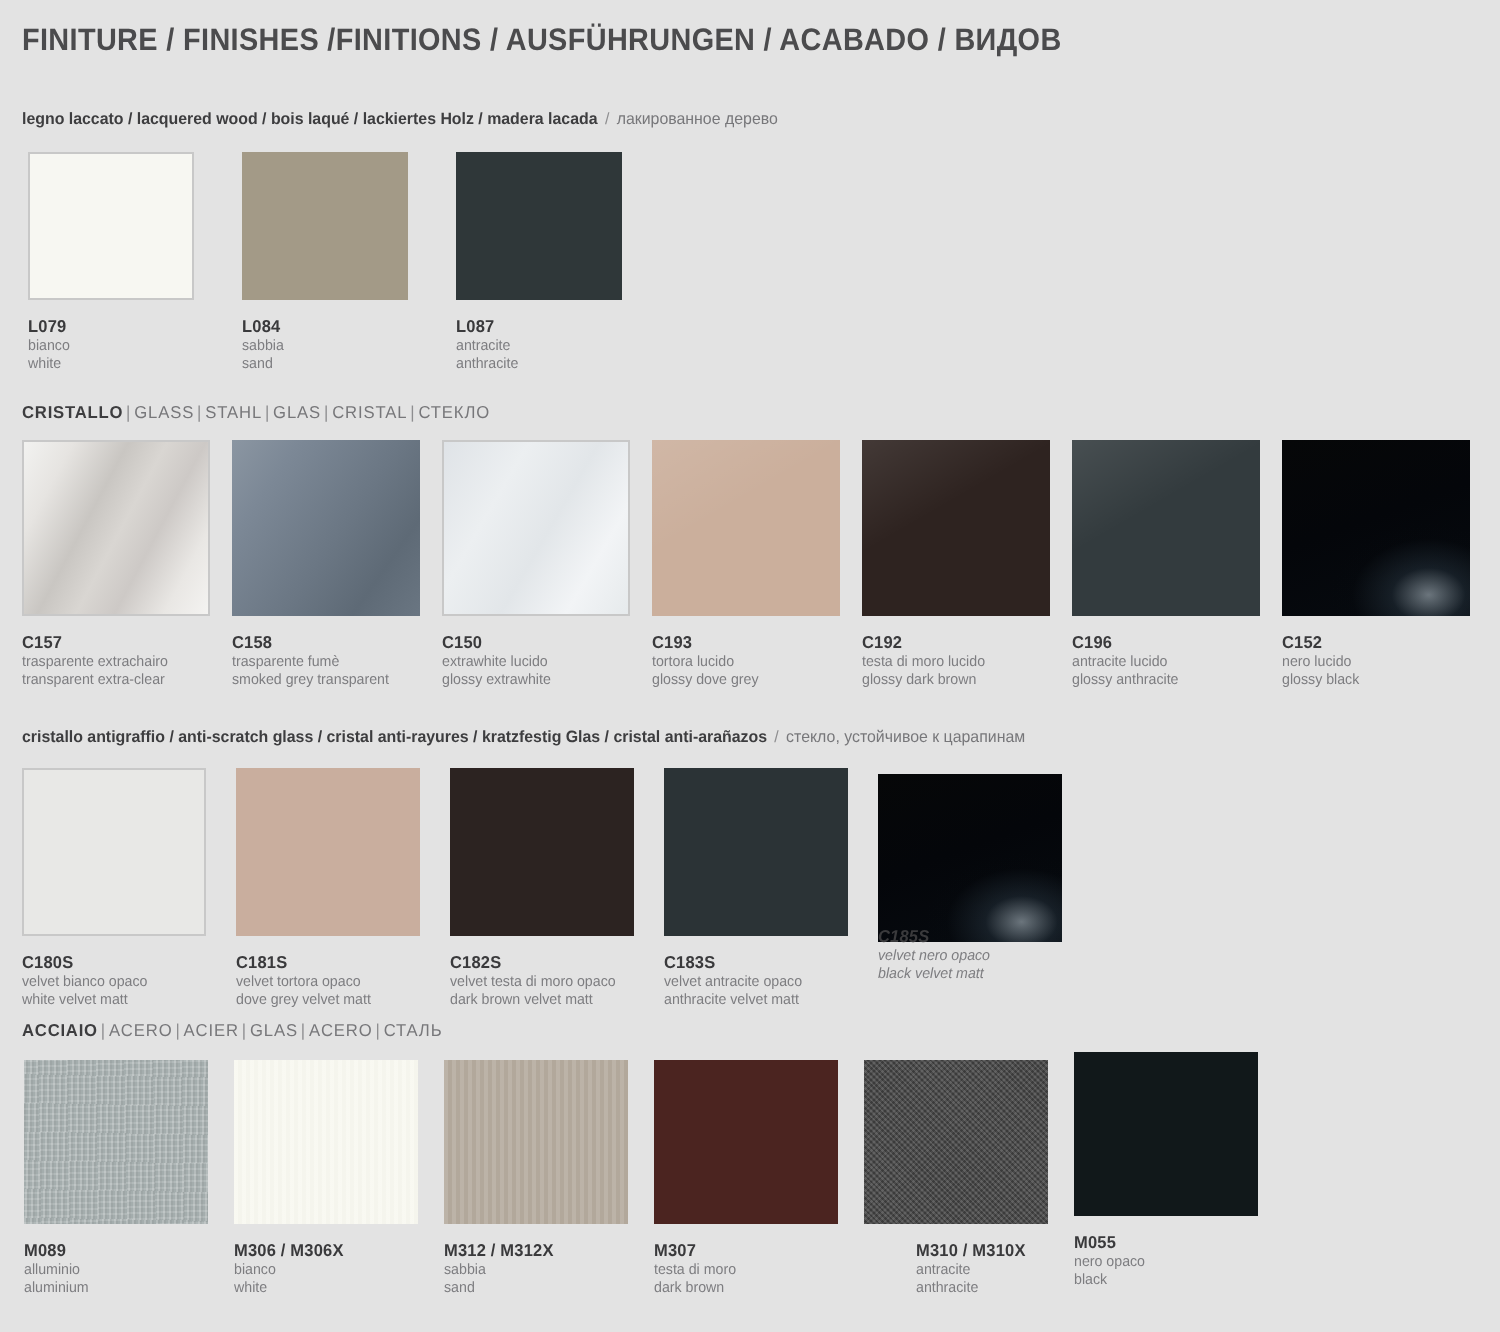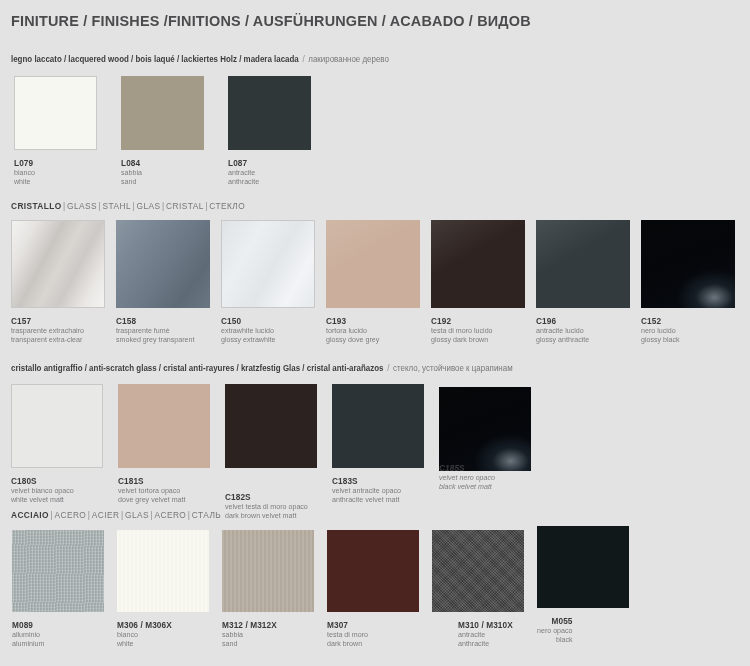--- a/index.html
+++ b/index.html
@@ -186,21 +186,21 @@
       <div class="cell" style="left: 118px; top: 0px; width: 92px;">
         <div class="sw" style="width: 92px; height: 84px; background: rgb(201, 174, 158);"></div>
         <div class="label" style="top: 81px; margin-top: 11px;">
           <div class="code">C181S</div>
           <div class="d1">velvet tortora opaco</div>
           <div class="d2">dove grey velvet matt</div>
         </div>
       </div>
       <div class="cell" style="left: 225px; top: 0px; width: 92px;">
         <div class="sw" style="width: 92px; height: 84px; background: rgb(44, 35, 33);"></div>
-        <div class="label" style="top: 92px; margin-top: 16px;">
+        <div class="label" style="top: 92px;">
           <div class="code">C182S</div>
           <div class="d1">velvet testa di moro opaco</div>
           <div class="d2">dark brown velvet matt</div>
         </div>
       </div>
       <div class="cell" style="left: 332px; top: 0px; width: 92px;">
         <div class="sw" style="width: 92px; height: 84px; background: rgb(43, 51, 54);"></div>
         <div class="label" style="top: 92px;">
           <div class="code">C183S</div>
           <div class="d1">velvet antracite opaco</div>
@@ -262,21 +262,21 @@
           <div class="tex-noise"></div>
         </div>
         <div class="label" style="top: 90px; margin-left: 26px;">
           <div class="code">M310 / M310X</div>
           <div class="d1">antracite</div>
           <div class="d2">anthracite</div>
         </div>
       </div>
       <div class="cell" style="left: 537px; top: -4px; width: 92px;">
         <div class="sw" style="width: 92px; height: 82px; background: rgb(17, 24, 26);"></div>
-        <div class="label" style="top: 90px; text-align: right;">
+        <div class="label" style="top: 90px;">
           <div class="code">M055</div>
           <div class="d1">nero opaco</div>
           <div class="d2">black</div>
         </div>
       </div>
     </div>
 
 </div>
 
 </body></html>

